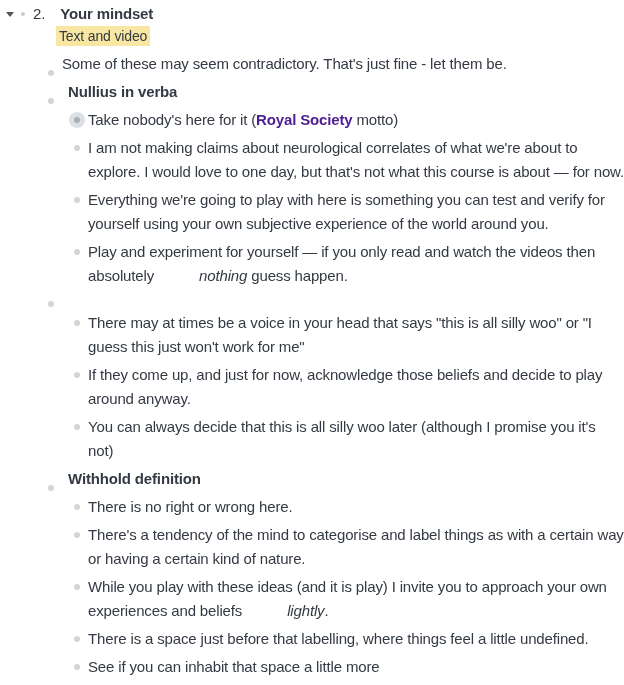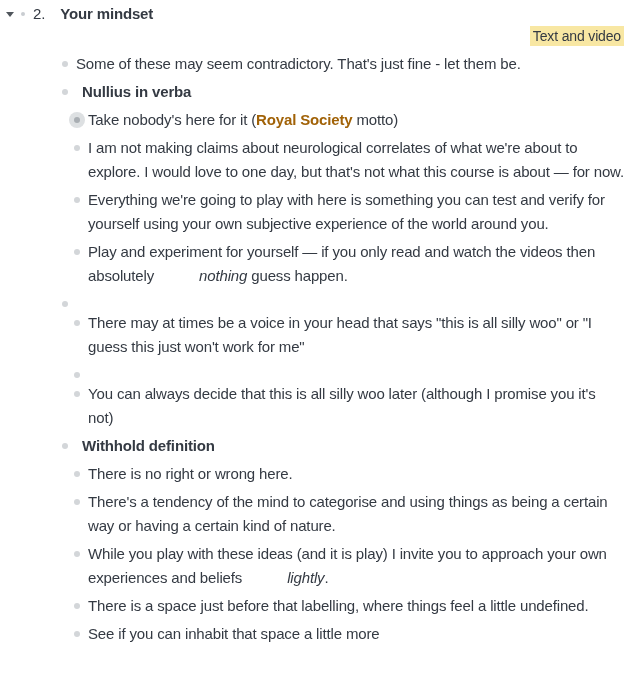--- a/index.html
+++ b/index.html
@@ -32,54 +32,54 @@
   }
   .mini-bullet-box {
     width: 10px; height: 24px; margin-left: 2px;
     display: flex; align-items: center; justify-content: center;
     cursor: pointer; flex-shrink: 0;
   }
   .mini-dot { width: 4px; height: 4px; border-radius: 50%; background: #c9cdd1; }
   .num { margin-left: 5px; flex-shrink: 0; }
   .root-title { margin-left: 15px; font-weight: bold; }
 
-  .note-row { padding-left: 56px; line-height: 20px; margin-top: 0; margin-bottom: 6px; text-align: right; }
+  .note-row { padding-left: 56px; line-height: 20px; margin-top: 0; margin-bottom: 6px; }
   .note-hl {
     display: inline-block;
     background: #f8e7a3;
     color: #343a43;
     font-size: 14px;
     line-height: 18px;
     padding: 1px 3px;
     cursor: text;
   }
 
   
   .item { display: flex; align-items: flex-start; margin-bottom: 4px; }
-  .l1 { padding-left: 56px; }
+  .l1 { padding-left: 42px; align-items: flex-end; }
   .l2 { padding-left: 68px; }
   .bullet-box {
     width: 18px; flex-shrink: 0;
     display: flex; justify-content: center;
     cursor: pointer;
   }
   .dot {
     width: 6px; height: 6px; border-radius: 50%;
     background: #d3d6d9; margin-top: 9px;
   }
   .ring {
     width: 16px; height: 16px; border-radius: 50%;
     background: #dde0e2; margin-top: 4px;
     display: flex; align-items: center; justify-content: center;
   }
   .ring-dot { width: 6px; height: 6px; border-radius: 50%; background: #a9aeb3; }
   .content { margin-left: 2px; cursor: text; }
   .bold { font-weight: bold; margin-left: 8px; }
   .em { font-style: italic; margin-left: 41px; }
-  .link { color: #a16207; font-weight: bold; text-decoration: none; cursor: pointer; }
+  .link { color: #4c1d95; font-weight: bold; text-decoration: none; cursor: pointer; }
 </style>
 </head>
 <body>
 
 <div class="page">
 
   <div>
     <div class="root-row">
       <span class="tri-box">
           <span class="tri"></span>
@@ -149,20 +149,21 @@
     <span class="bullet-box">
         <span class="dot"></span>
       </span>
     <div class="content"><span>There may at times be a voice in your head that says "this is all silly woo" or "I guess this just won't work for me"</span></div>
   </div>
 
   <div class="item l2">
     <span class="bullet-box">
         <span class="dot"></span>
       </span>
+    <div class="content"><span>If they come up, and just for now, acknowledge those beliefs and decide to play around anyway.</span></div>
   </div>
 
   <div class="item l2">
     <span class="bullet-box">
         <span class="dot"></span>
       </span>
     <div class="content"><span>You can always decide that this is all silly woo later (although I promise you it's not)</span></div>
   </div>
 
   <div class="item l1">
@@ -176,21 +177,21 @@
     <span class="bullet-box">
         <span class="dot"></span>
       </span>
     <div class="content"><span>There is no right or wrong here.</span></div>
   </div>
 
   <div class="item l2">
     <span class="bullet-box">
         <span class="dot"></span>
       </span>
-    <div class="content"><span>There's a tendency of the mind to categorise and using things as being a certain way or having a certain kind of nature.</span></div>
+    <div class="content"><span>There's a tendency of the mind to categorise and label things as with a certain way or having a certain kind of nature.</span></div>
   </div>
 
   <div class="item l2">
     <span class="bullet-box">
         <span class="dot"></span>
       </span>
     <div class="content"><span>While you play with these ideas (and it is play) I invite you to approach your own experiences and beliefs </span><span class="em">lightly</span><span>.</span></div>
   </div>
 
   <div class="item l2">

